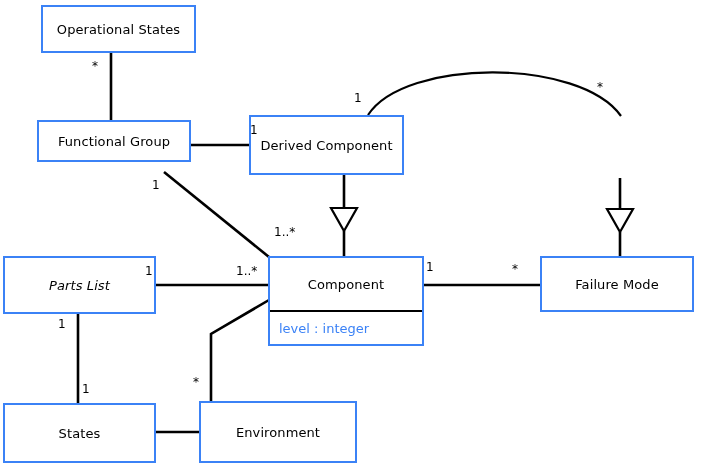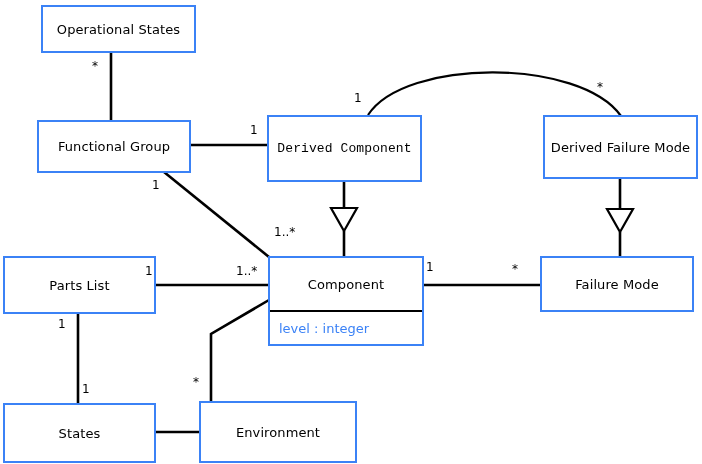--- a/index.html
+++ b/index.html
@@ -94,33 +94,30 @@
 
     <line x1="155" y1="432" x2="199" y2="432" stroke="#000" stroke-width="2.6"></line>
 
     <polyline points="211,401 211,334 269,300" fill="none" stroke="#000" stroke-width="2.6"></polyline>
   </svg>
 
   <div class="uml-class" style="left:41px; top:5px; width:155px; height:48px;">
     <div class="uml-name-compartment">Operational States</div>
   </div>
 
-  <div class="uml-class" style="left:37px; top:120px; width:154px; height:53px;">
+  <div class="uml-class" style="left:37px; top:120px; width:154px; height:42px;">
     <div class="uml-name-compartment">Functional Group</div>
   </div>
 
-  <div class="uml-class" style="left:267px; top:115px; width:155px; height:67px;font-family:Liberation Mono, monospace;">
+  <div class="uml-class" style="left:249px; top:115px; width:155px; height:60px;">
     <div class="uml-name-compartment">Derived Component</div>
   </div>
 
-  <div class="uml-class" style="left:543px; top:115px; width:155px; height:64px;">
-    <div class="uml-name-compartment">Derived Failure Mode</div>
-  </div>
 
-  <div class="uml-class" style="left:3px; top:256px; width:153px; height:58px;">
+  <div class="uml-class" style="left:3px; top:256px; width:153px; height:58px;font-style:italic;">
     <div class="uml-name-compartment">Parts List</div>
   </div>
 
   <div class="uml-class" style="left:268px; top:256px; width:156px; height:90px;text-align:center;">
     <div class="uml-name-compartment">Component</div>
     <div class="uml-attr-compartment">level : integer</div>
   </div>
 
   <div class="uml-class" style="left:540px; top:256px; width:154px; height:56px;">
     <div class="uml-name-compartment">Failure Mode</div>

